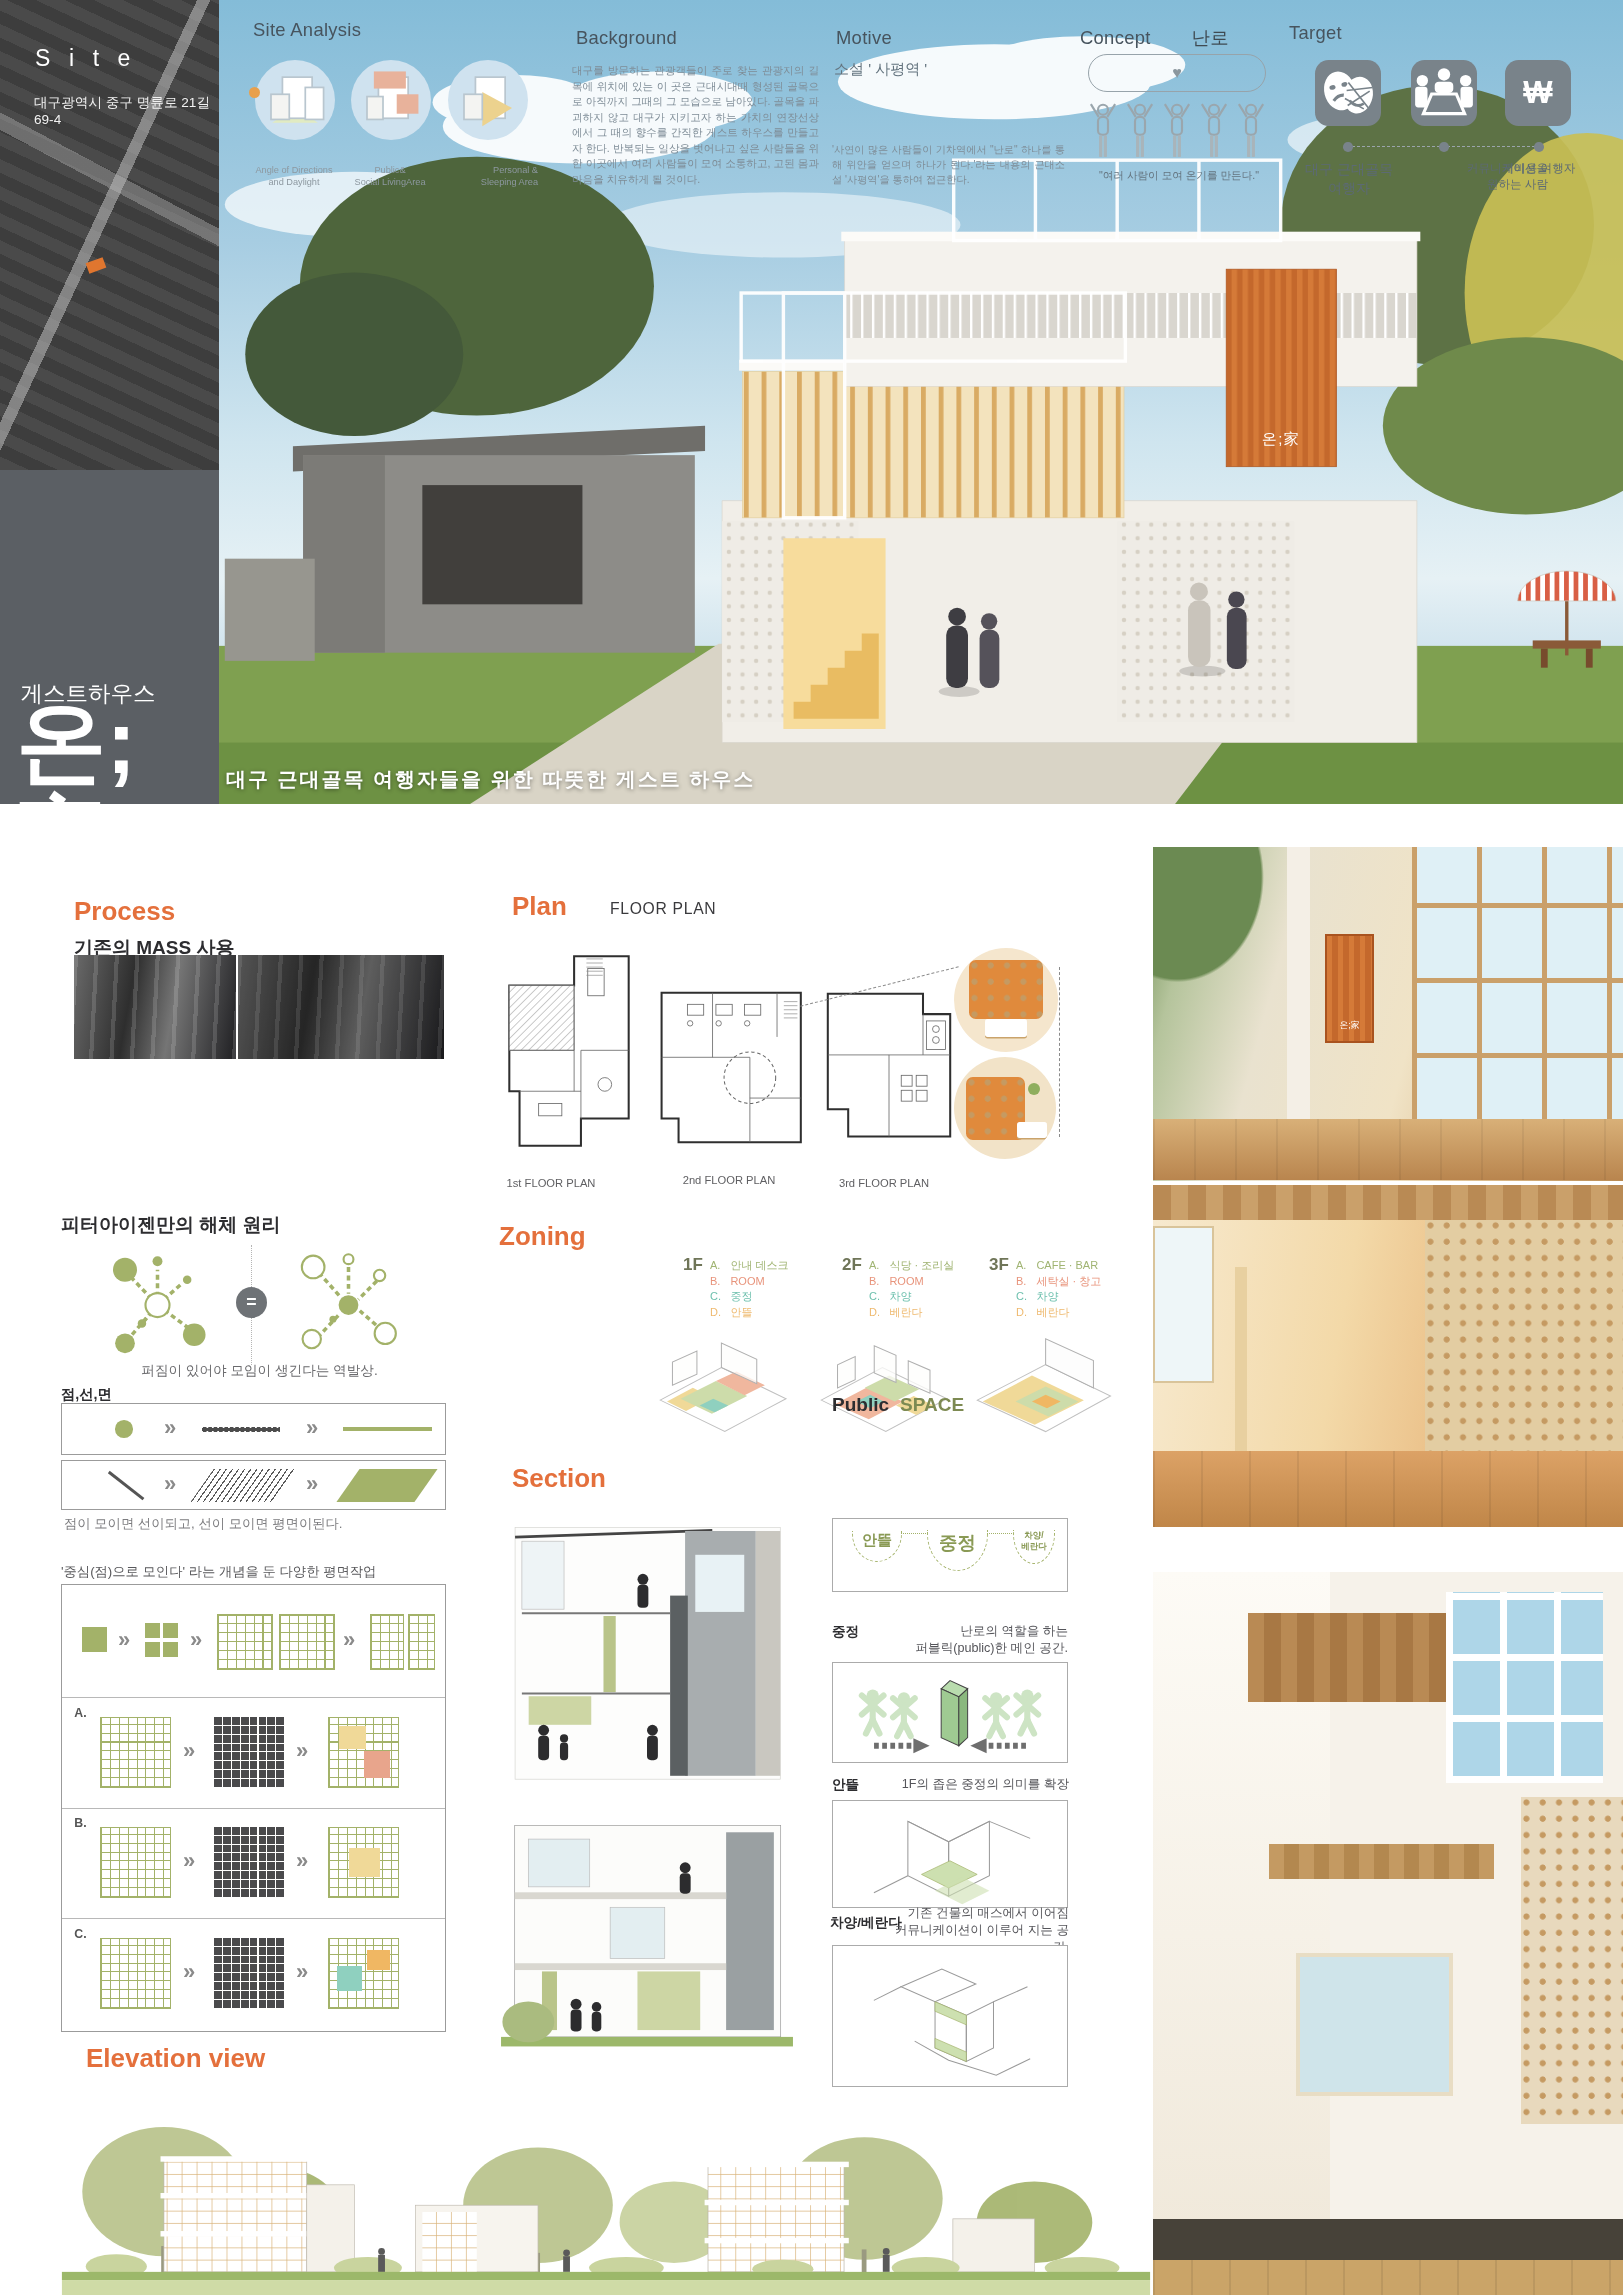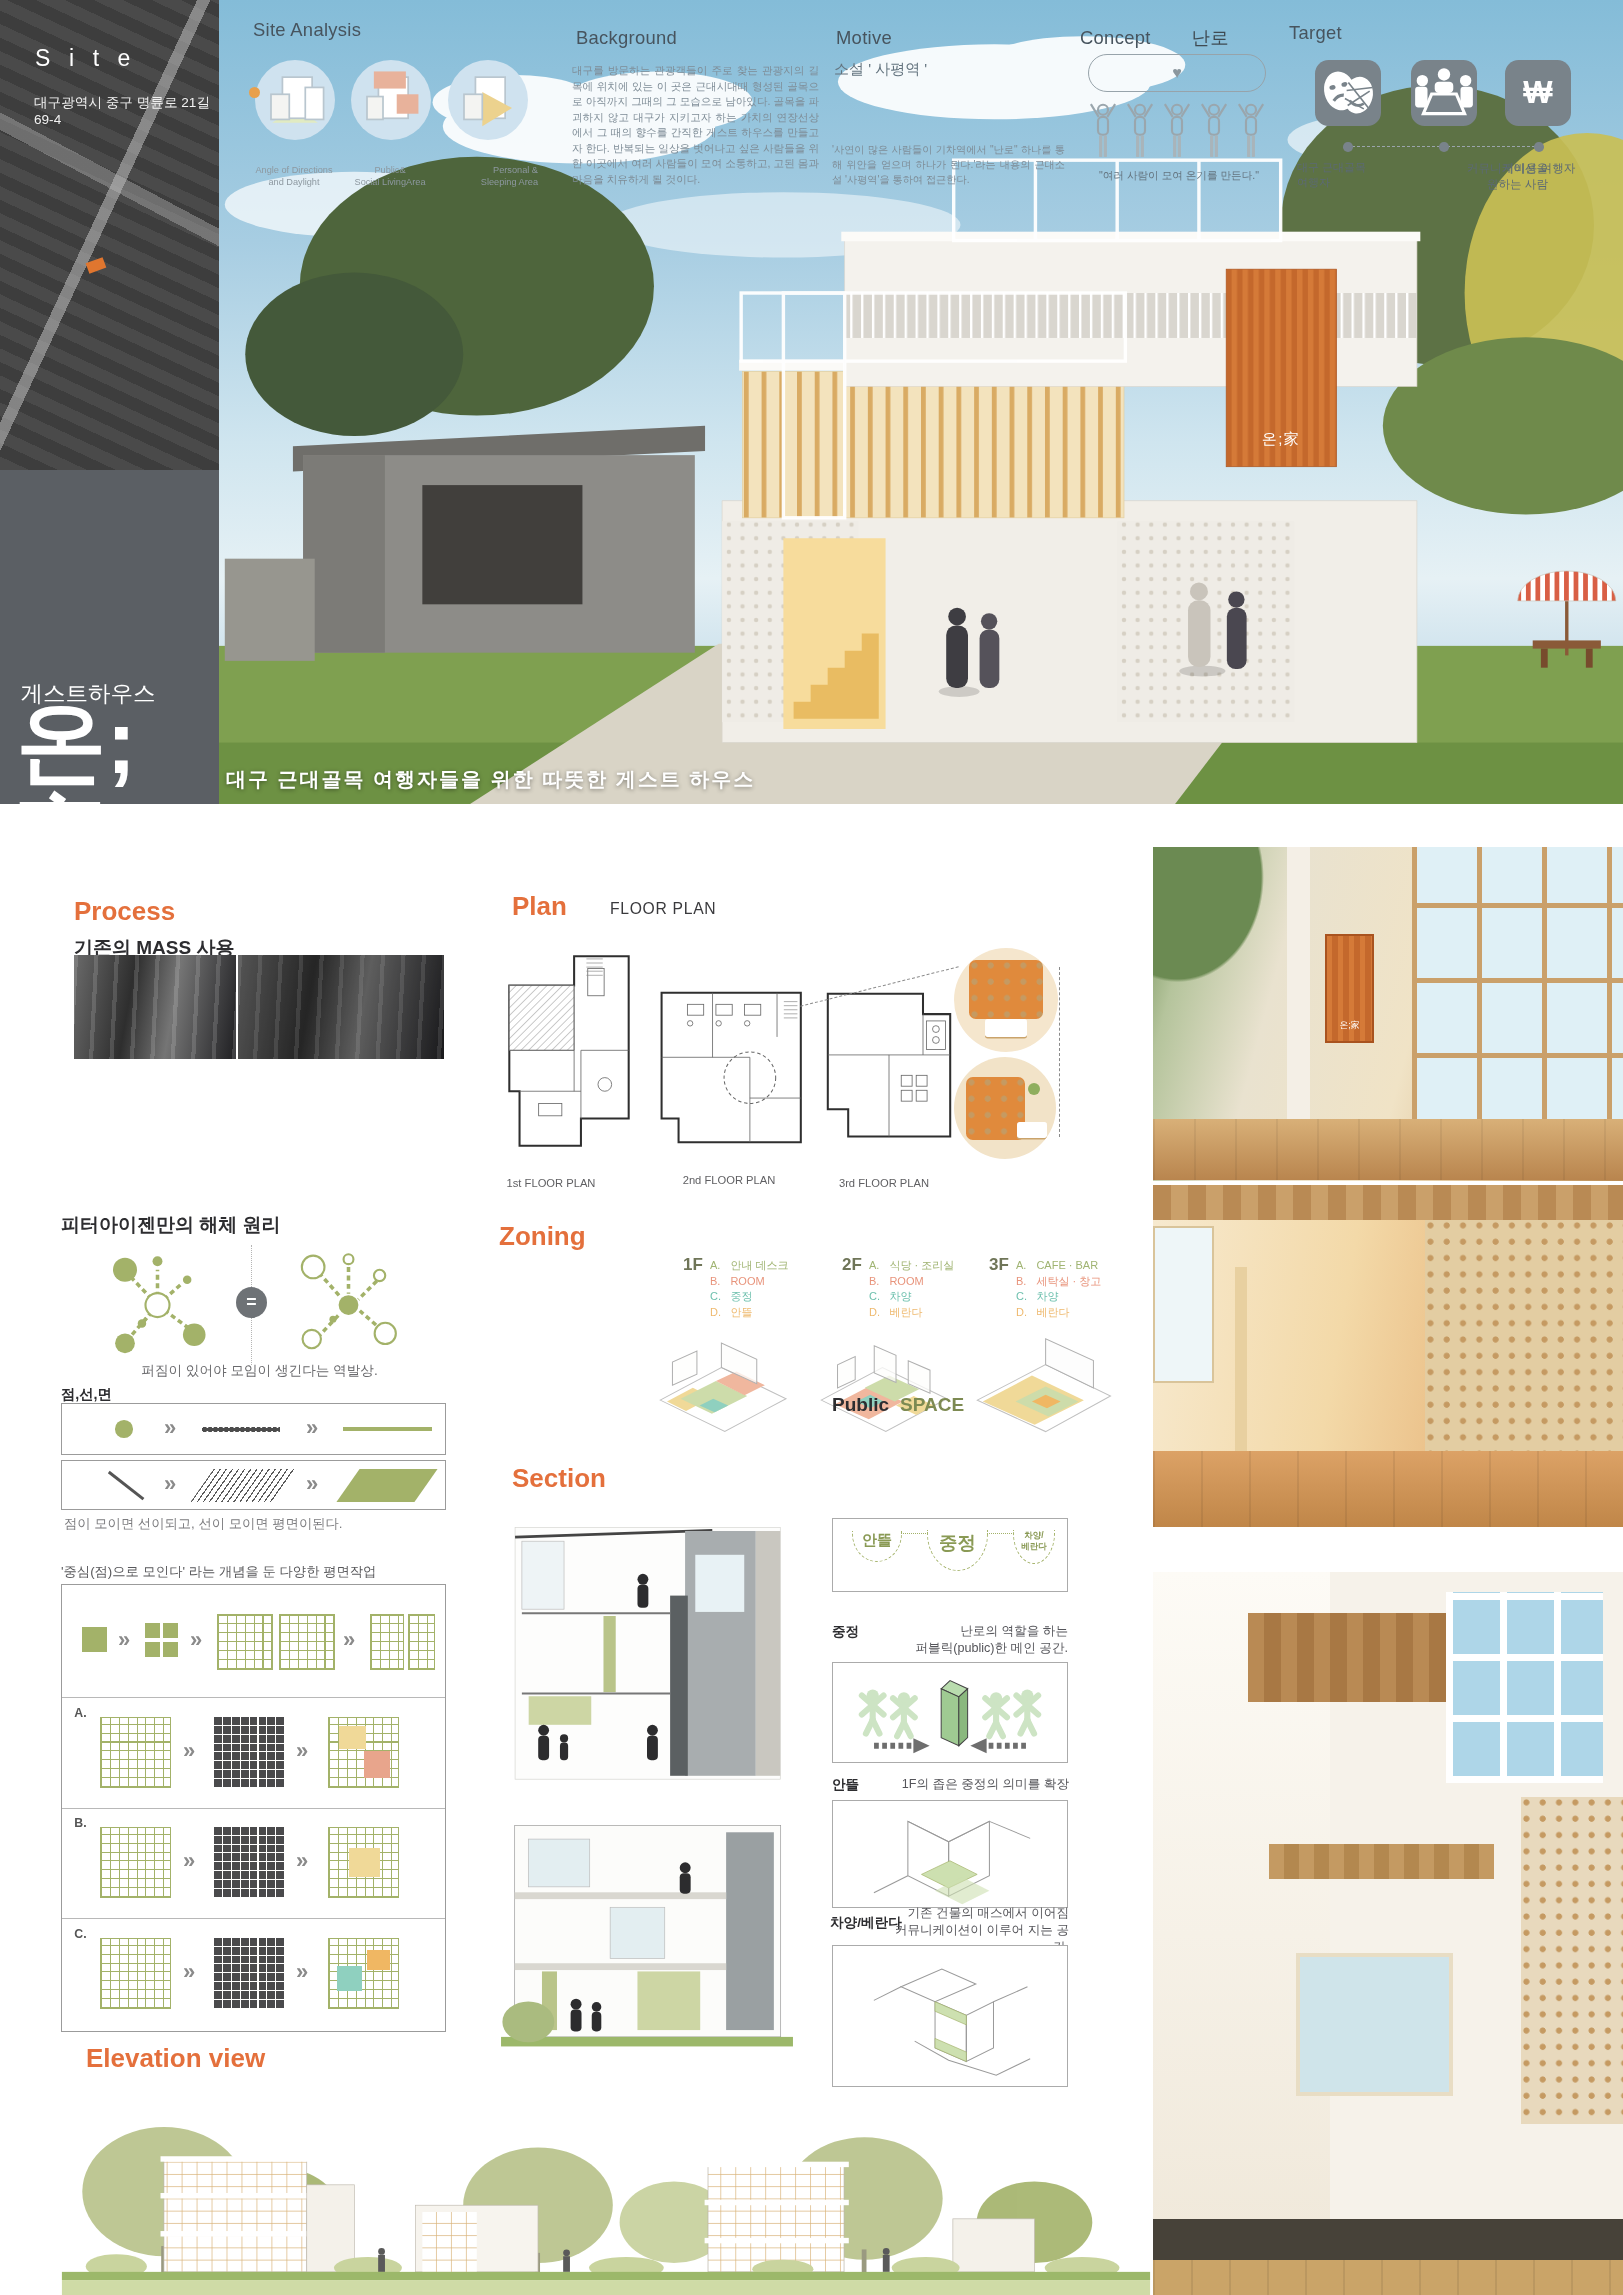--- a/index.html
+++ b/index.html
@@ -252,21 +252,21 @@
       <circle cx="53" cy="20" r="5.5" fill="#fff"></circle>
         <rect x="48" y="26" width="12" height="20" rx="3" fill="#fff"></rect>
       <polygon points="20,33 44,33 52,52 12,52" fill="none" stroke="#fff" stroke-width="3"></polygon>
     </svg>
   </div>
   <div class="abs" style="left:1505px;top:60px;width:66px;height:66px;border-radius:13.6px;background:#79838a;text-align:center;line-height:66px"><span style="color:#fff;font-size:31px;font-weight:bold">₩</span></div>
   <div class="abs" style="left:1347px;top:146px;width:193px;border-top:1.4px dashed #9aa4ab"></div>
   <div class="abs" style="left:1343px;top:142px;width:9.5px;height:9.5px;border-radius:50%;background:#79838a"></div>
   <div class="abs" style="left:1439px;top:142px;width:9.5px;height:9.5px;border-radius:50%;background:#79838a"></div>
   <div class="abs" style="left:1534px;top:142px;width:9.5px;height:9.5px;border-radius:50%;background:#79838a"></div>
-  <div class="abs pre" style="left:1297px;top:160px;width:104px;font-size:11px;line-height:1.35;color:#5c6a74;">대구 근대골목
+  <div class="abs pre" style="left:1297px;top:160px;width:104px;font-size:14px;line-height:1.35;color:#5c6a74;text-align:center">대구 근대골목
 여행자</div>
   <div class="abs pre" style="left:1444px;top:160px;width:104px;font-size:11.6px;line-height:1.35;color:#5c6a74;text-align:right">커뮤니케이션을
 원하는 사람</div>
   <div class="abs pre" style="left:1487px;top:160px;width:104px;font-size:11.6px;line-height:1.35;color:#5c6a74;text-align:center">저비용 여행자</div>
 
   <div class="abs" style="left:0;top:0;width:219px;height:804px;background:#5b5f64">
     <div class="abs" style="left:0;top:0;width:219px;height:470px;background:
       linear-gradient(115deg,transparent 0 45%,rgba(190,190,190,.55) 45% 48%,transparent 48%),
       linear-gradient(28deg,transparent 0 58%,rgba(170,170,170,.45) 58% 61%,transparent 61%),
       repeating-linear-gradient(25deg,#4a4a4a 0 12.3px,#3d3d3d 12.3px 24.5px),

